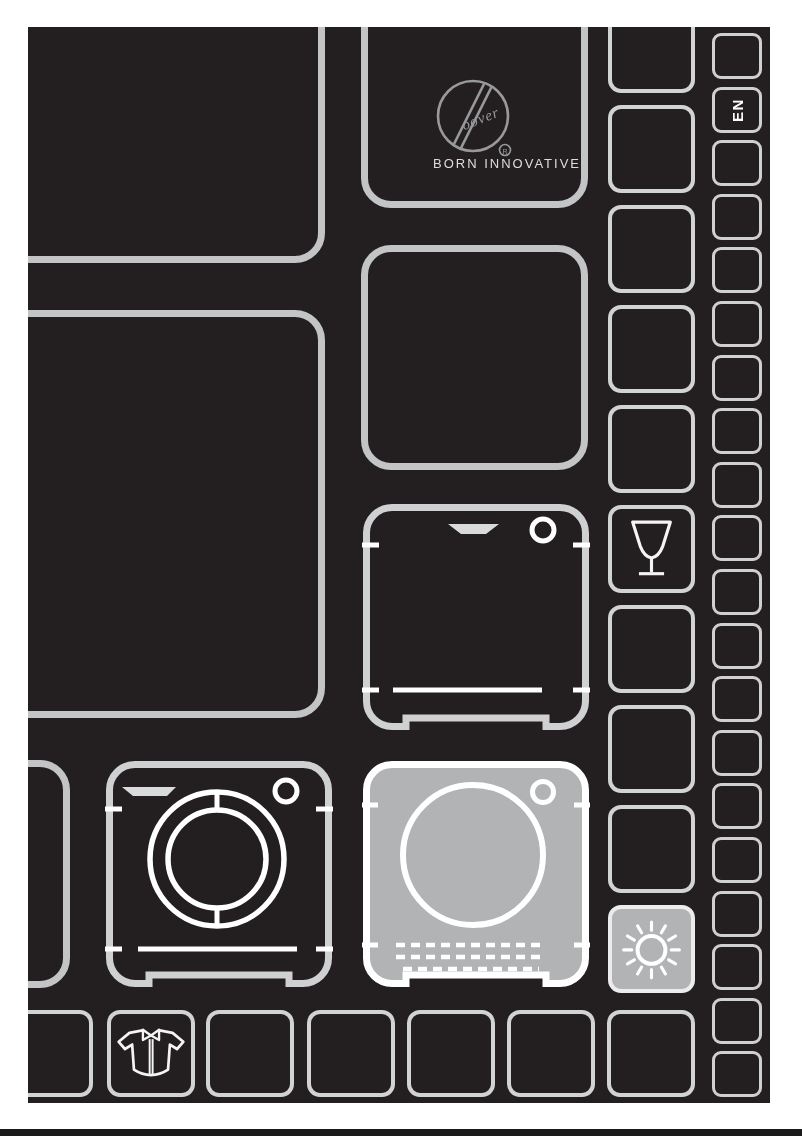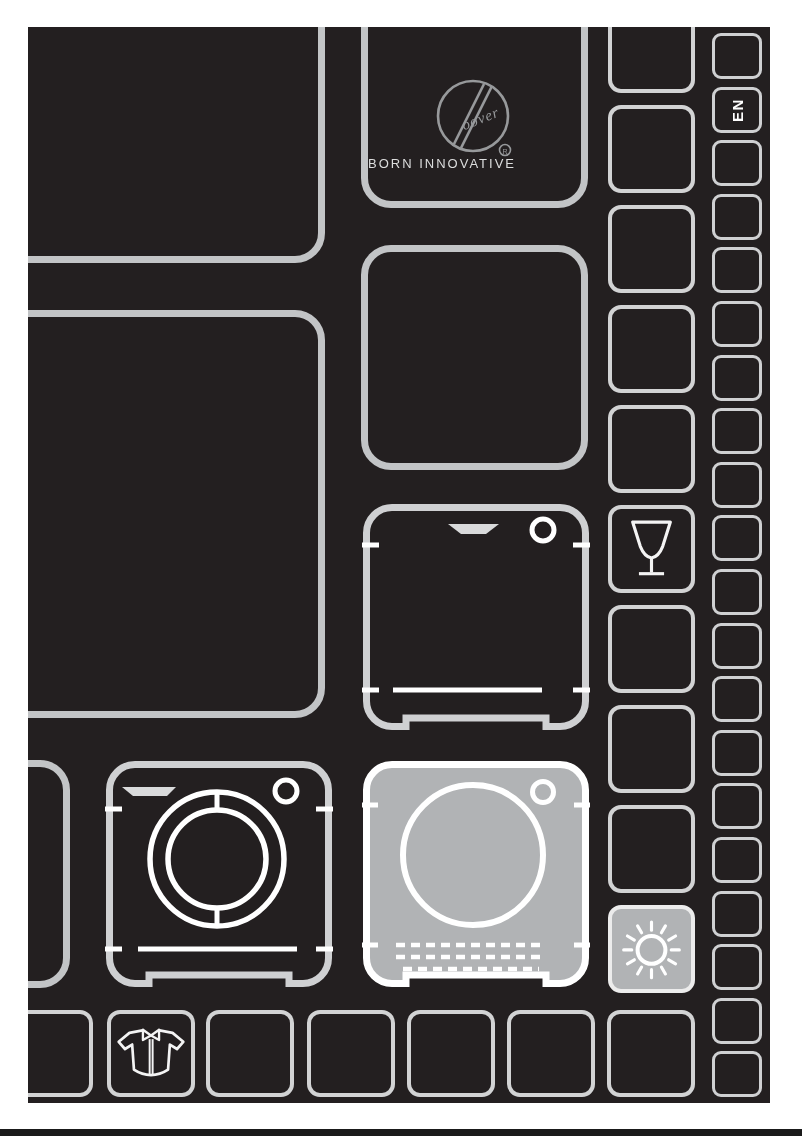--- a/index.html
+++ b/index.html
@@ -10,21 +10,21 @@
   .tile.big{border:7px solid #c2c4c6;border-radius:30px;}
   .tile.small{border:4px solid #d2d3d4;border-radius:13px;}
   .tile.mini{border:3px solid #cfd0d2;border-radius:9px;}
   .tile.gray{background:#b1b3b5;border-color:#ececec;}
   .icon-wrap{position:absolute;inset:0;display:flex;align-items:center;justify-content:center;}
   .icon-wrap svg{display:block;}
   .lang-label{position:absolute;inset:0;display:flex;align-items:center;justify-content:center;
               color:#ffffff;font-weight:bold;font-size:15px;letter-spacing:1.5px;
               transform:rotate(-90deg);}
   .logo-tile-content{position:absolute;left:0;top:0;width:100%;height:100%;}
-  .tagline{position:absolute;left:0;top:166px;width:100%;text-align:left;color:#dcdddd;
+  .tagline{position:absolute;left:0;top:166px;width:100%;text-align:right;color:#dcdddd;
            font-size:13px;letter-spacing:2px;font-weight:500;white-space:nowrap;}
   .bottom-bar{position:absolute;left:0;top:1129px;width:802px;height:7px;background:#1a1a1a;}
 </style>
 </head>
 <body>
 
 <div class="canvas">
   <div class="page">
 
     <div class="tile big" style="left:-70px;top:-70px;width:367px;height:306px;"></div>

